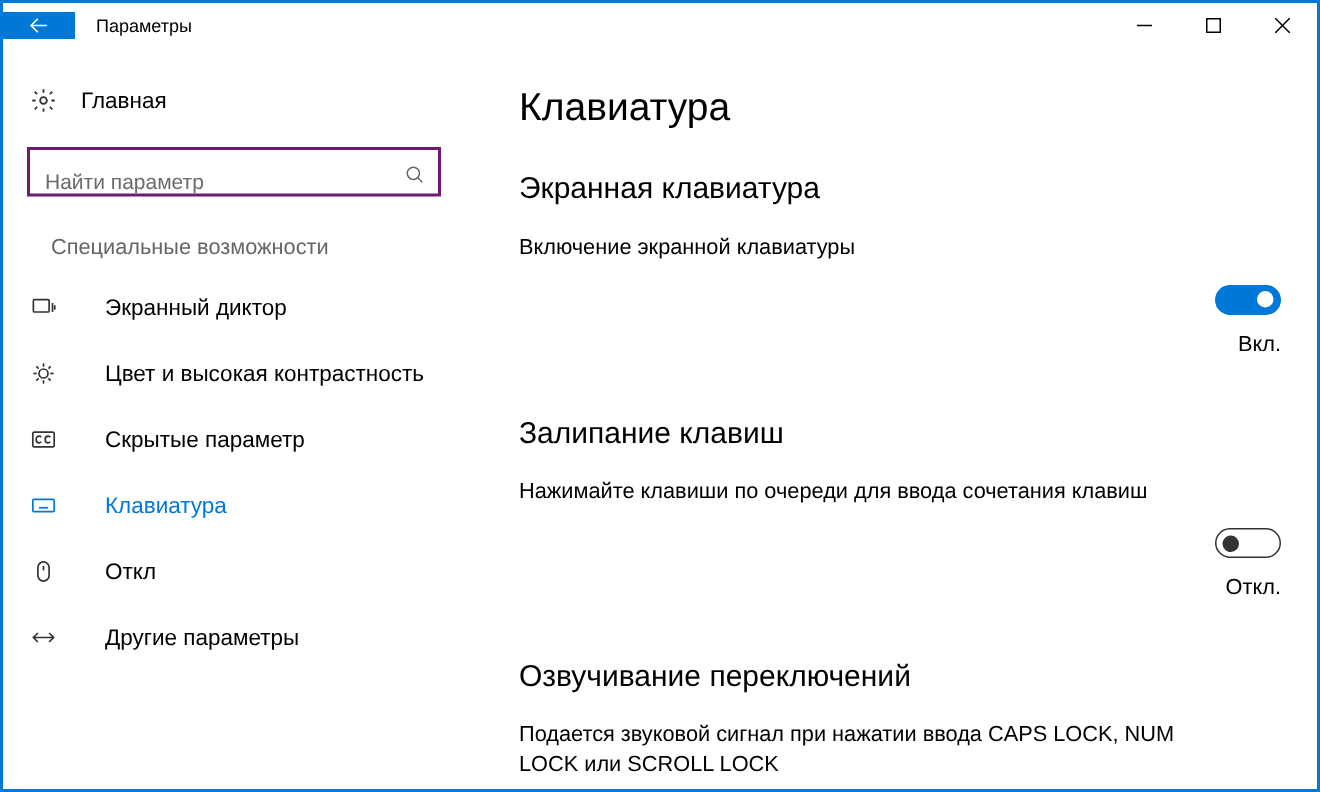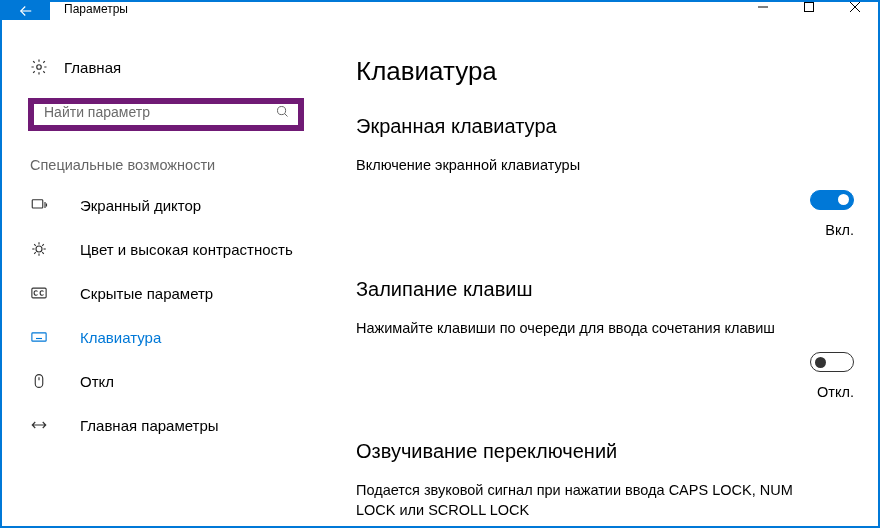--- a/index.html
+++ b/index.html
@@ -3,55 +3,55 @@
 <meta charset="utf-8">
 <style>
   * { box-sizing: border-box; margin: 0; padding: 0; font-family: "Segoe UI", Tahoma, sans-serif; }
   html, body { width: 880px; height: 528px; }
   .window {
     width: 880px; height: 528px; background: #fff;
     border: 2px solid #0078d7; position: relative;
     display: flex; flex-direction: column; overflow: hidden;
   }
   .titlebar {
-    height: 30px; display: flex; align-items: flex-start;
+    height: 30px; display: flex; align-items: center;
     font-size: 12px; color: #000;
   }
   .back-btn {
     width: 48px; background: #0078d7; display: flex;
     align-items: center; justify-content: center; color: #fff;
   }
   .title-text { display: flex; align-items: center; padding-left: 14px; flex: 1; }
   .win-controls { display: flex; }
   .win-btn { width: 46px; display: flex; align-items: center; justify-content: center; }
   .win-btn svg { display: block; }
 
-  .body { flex: 1; display: flex; overflow: hidden; margin-left: 10px; }
+  .body { flex: 1; display: flex; overflow: hidden; }
 
   .sidebar {
     width: 308px; padding: 18px 0 0 0; overflow-y: auto;
     display: flex; flex-direction: column;
   }
   .home-row {
     display: flex; align-items: center; gap: 16px;
     padding: 8px 16px 8px 18px; font-size: 15px; color: #000;
     margin-bottom: 14px;
   }
   .search-wrap { padding: 0 16px 0 16px; margin-bottom: 26px; }
   .search-box {
-    border: 6px solid #701a75; height: 33px; display: flex;
-    align-items: flex-start; padding: 0 8px 0 10px;
+    border: 2px solid #701a75; height: 33px; display: flex;
+    align-items: flex-end; padding: 0 8px 0 10px;
   }
   .search-box input {
     flex: 1; border: none; outline: none; font-size: 14px;
     color: #666; background: transparent;
   }
   .search-box input::placeholder { color: #6b6b6b; }
   .section-label {
-    font-size: 14.5px; color: #666; padding: 0 18px; margin-bottom: 10px;
+    font-size: 14.5px; color: #666; padding: 0 32px; margin-bottom: 10px;
   }
   .nav { display: flex; flex-direction: column; }
   .nav-item {
     display: flex; align-items: center; gap: 32px;
     padding: 0 16px 0 18px; height: 44px;
     font-size: 15px; color: #000; cursor: default;
   }
   .nav-item.active { color: #0078d7; }
   .nav-item.active .nav-icon { color: #0078d7; }
   .nav-icon { width: 18px; height: 18px; display: flex; align-items: center; justify-content: center; color: #333; flex-shrink: 0; }
@@ -193,21 +193,21 @@
               </svg>
           </span>
           <span>Откл</span>
         </div>
         <div class="nav-item">
           <span class="nav-icon">
             <svg width="18" height="18" viewBox="0 0 24 24" fill="none" stroke="#333" stroke-width="1.5">
                 <path d="M7 8l-4 4 4 4M17 8l4 4-4 4M3 12h18"></path>
               </svg>
           </span>
-          <span>Главная параметры</span>
+          <span>Другие параметры</span>
         </div>
       </div>
     </div>
 
     <div class="content">
       <h1 class="page-title">Клавиатура</h1>
 
       <div class="section">
         <h2>Экранная клавиатура</h2>
         <div class="desc">Включение экранной клавиатуры</div>

